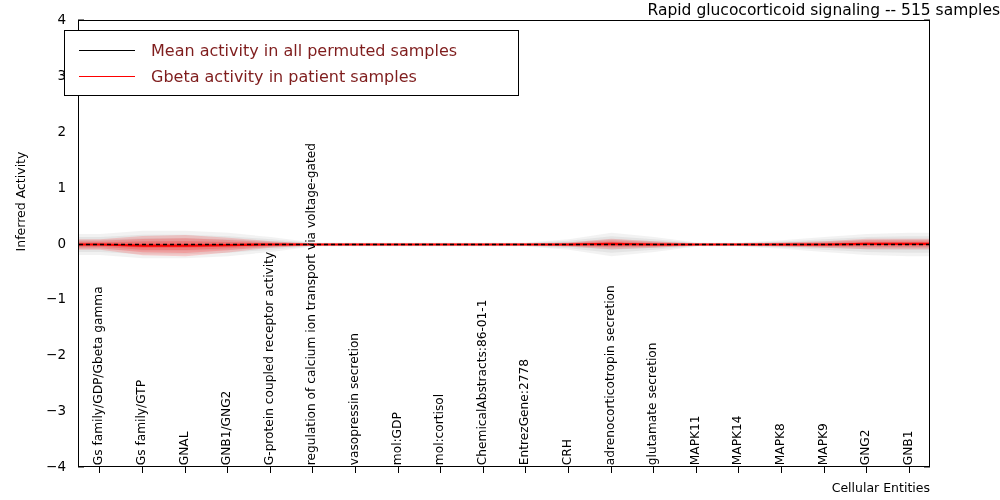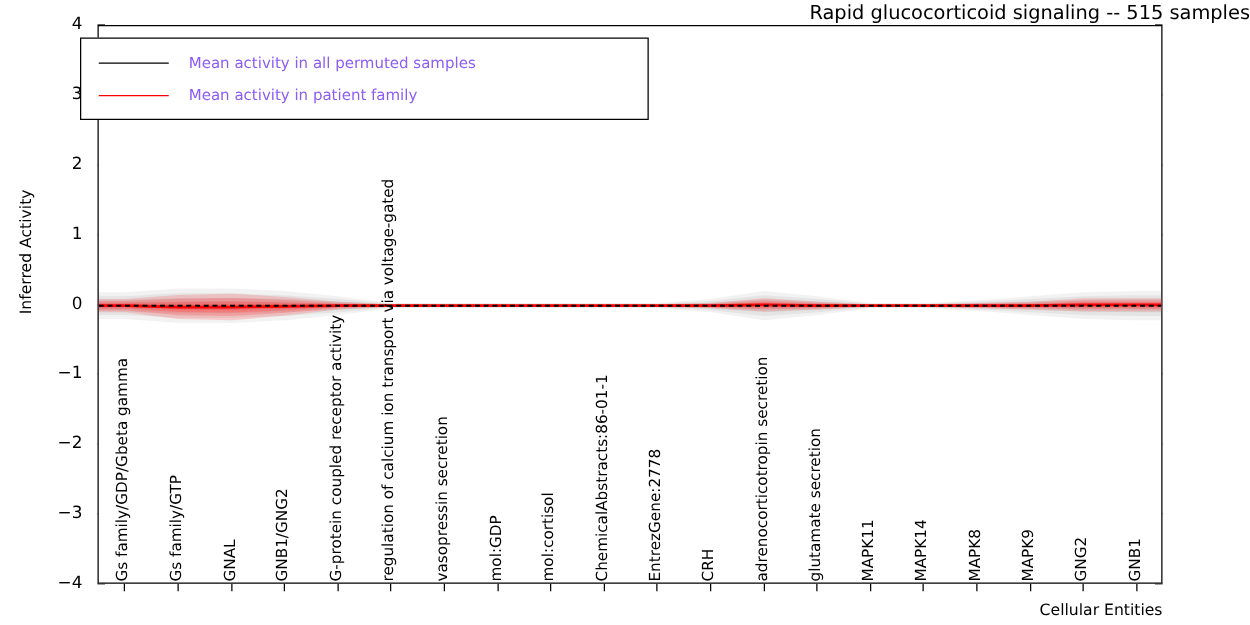--- a/index.html
+++ b/index.html
@@ -143,23 +143,23 @@
   }
   .legend-swatch {
     width: 56px;
     height: 0;
     margin: 0 16px 0 6px;
     flex: 0 0 auto;
   }
   .legend-swatch.permuted { border-top: 1.6px solid #000000; }
   .legend-swatch.patient  { border-top: 1.6px solid #ff0000; }
   .legend-text {
-    font-size: 12px;
-    white-space: nowrap;
-    color: #8b5cf6;
+    font-size: 16px;
+    white-space: nowrap;
+    color: #7f1d1d;
   }
 </style>
 </head>
 <body>
 
 <div id="figure">
 
   <div id="chart-title">Rapid glucocorticoid signaling -- 515 samples</div>
 
   <div id="y-axis-label">Inferred Activity</div>
@@ -278,17 +278,17 @@
 
   <div id="x-axis-label">Cellular Entities</div>
 
   <div id="legend">
     <div class="legend-row">
       <span class="legend-swatch permuted"></span>
       <span class="legend-text">Mean activity in all permuted samples</span>
     </div>
     <div class="legend-row">
       <span class="legend-swatch patient"></span>
-      <span class="legend-text">Mean activity in patient family</span>
+      <span class="legend-text">Gbeta activity in patient samples</span>
     </div>
   </div>
 
 </div>
 
 </body></html>

